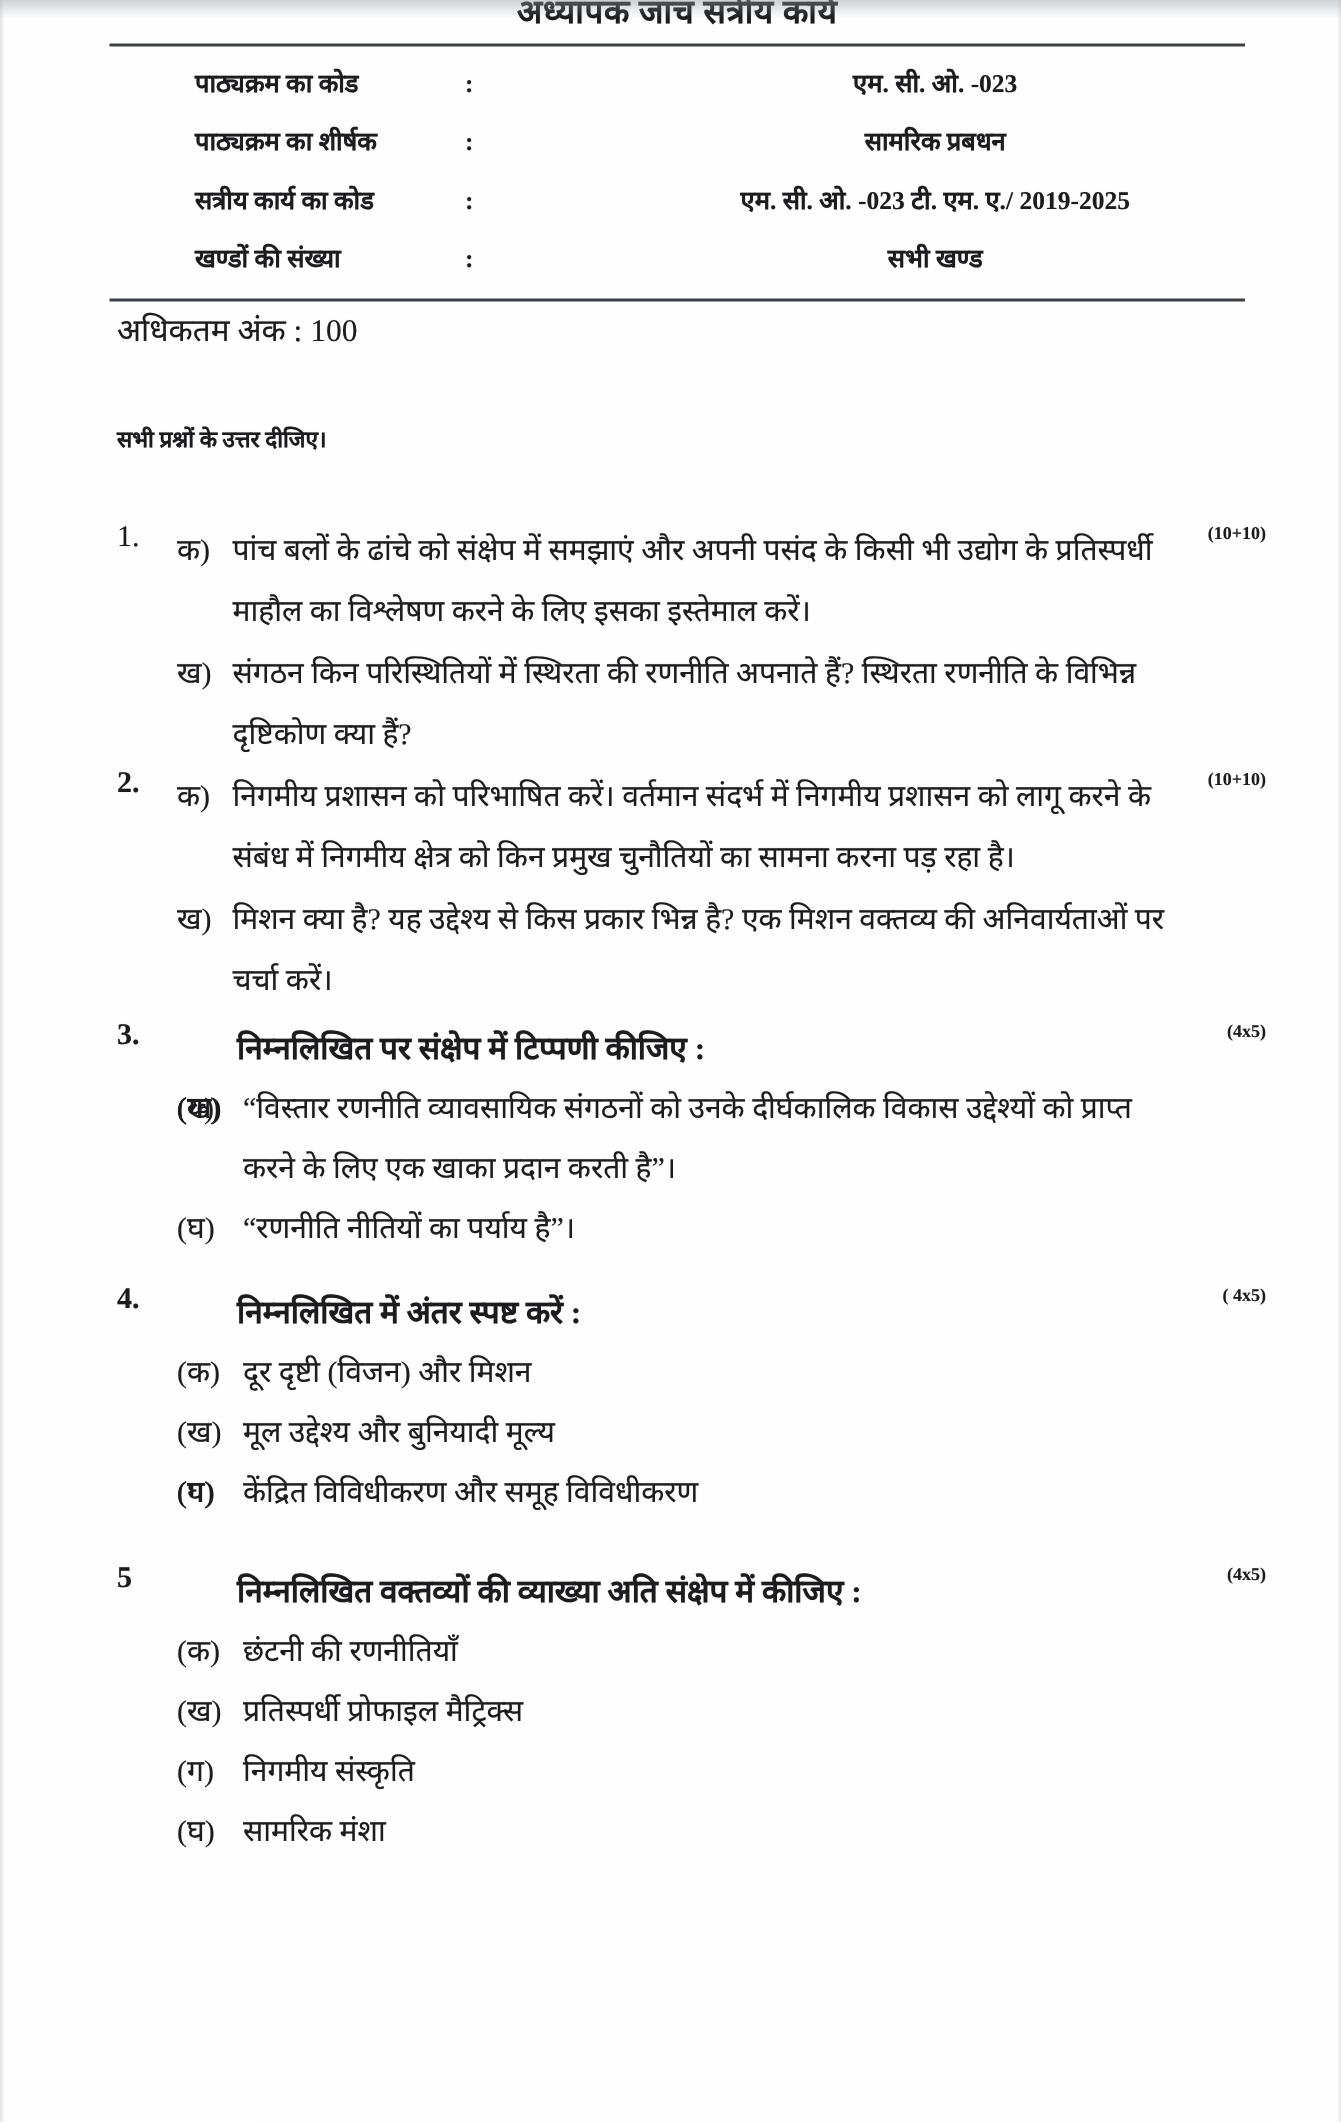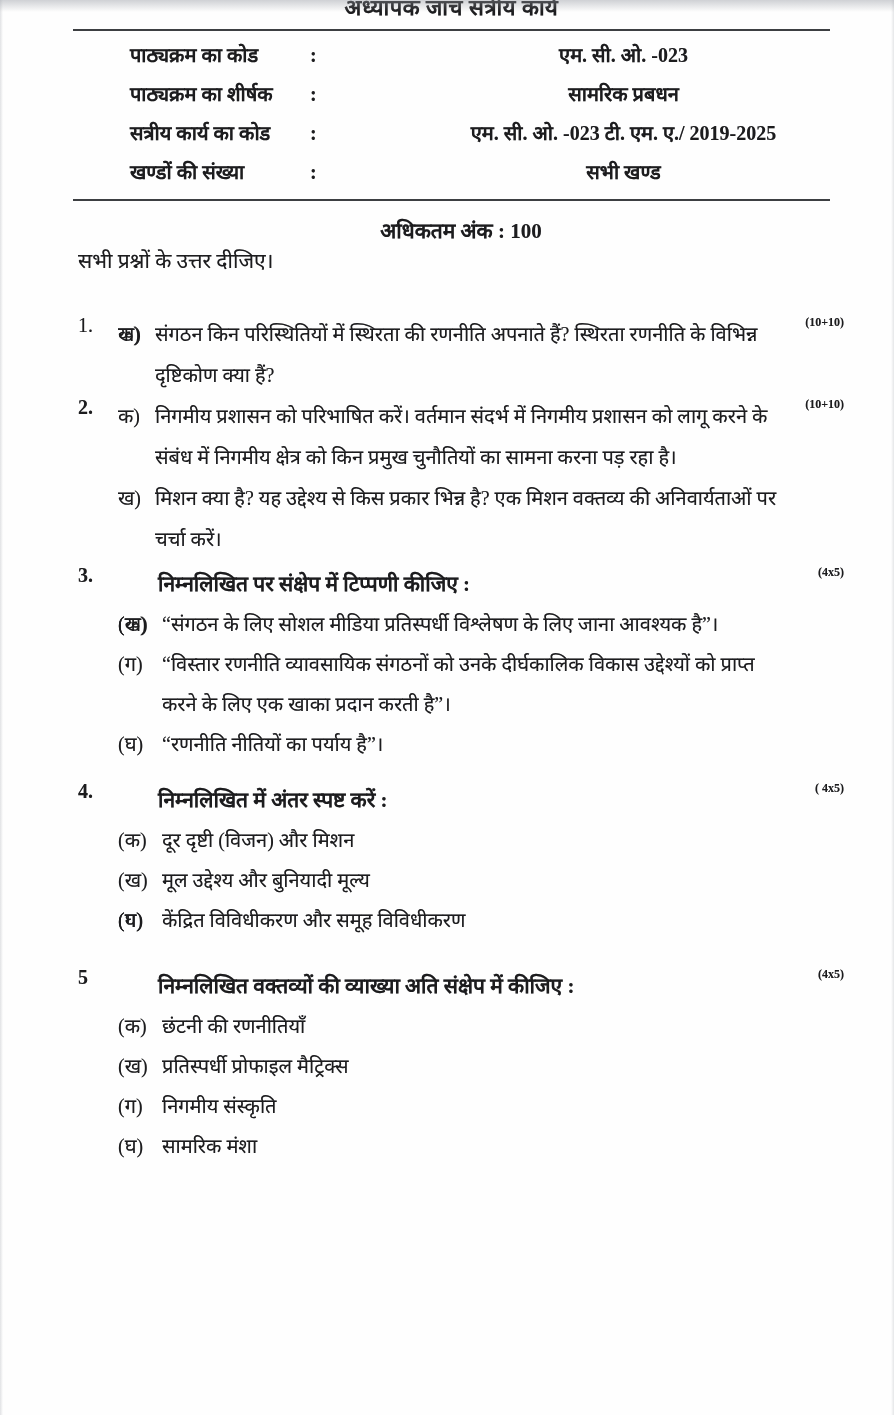--- a/index.html
+++ b/index.html
@@ -61,46 +61,47 @@
   }
   .rule-top { margin-top: 6px; }
   .rule-bottom { margin-top: 5px; }
 
   .header-table {
     padding: 5px 0 2px 0;
   }
   .info-row {
     display: flex;
     line-height: 39px;
-    font-size: 20px;
+    font-size: 17px;
     font-weight: bold;
   }
   .info-label {
     margin-left: 57px;
     width: 180px;
   }
   .info-colon {
     width: 107px;
   }
   .info-value {
     flex: 1;
     text-align: center;
   }
 
   .max-marks {
-    margin-top: 15px;
-    text-align: center;
-    font-weight: bold;
+    margin-top: 4px;
+    text-align: left;
+    font-weight: normal;
     font-size: 21px;
     line-height: 30px;
   }
 
   .instruction {
-    font-weight: normal;
-    font-size: 21px;
+    margin-top: 44px;
+    font-weight: bold;
+    font-size: 15px;
     line-height: 30px;
   }
 
   .question {
     position: relative;
     padding-left: 40px;
     font-size: 20px;
   }
   .q-num {
     position: absolute;
@@ -191,20 +192,21 @@
   <div class="max-marks">अधिकतम अंक : 100</div>
 
   <div class="instruction">सभी प्रश्नों के उत्तर दीजिए।</div>
 
   <div class="question q1">
     <span class="q-num">1.</span>
     <span class="q-marks">(10+10)</span>
     <div class="q-parts">
       <div class="q-part">
         <span class="part-label">क)</span>
+        <span class="part-text">पांच बलों के ढांचे को संक्षेप में समझाएं और अपनी पसंद के किसी भी उद्योग के प्रतिस्पर्धी माहौल का विश्लेषण करने के लिए इसका इस्तेमाल करें।</span>
       </div>
       <div class="q-part">
         <span class="part-label">ख)</span>
         <span class="part-text">संगठन किन परिस्थितियों में स्थिरता की रणनीति अपनाते हैं? स्थिरता रणनीति के विभिन्न दृष्टिकोण क्या हैं?</span>
       </div>
     </div>
   </div>
 
   <div class="question q2">
     <span class="q-num bold">2.</span>
@@ -224,21 +226,20 @@
   <div class="question q3">
     <span class="q-num bold">3.</span>
     <span class="q-marks">(4x5)</span>
     <div class="q-heading">निम्नलिखित पर संक्षेप में टिप्पणी कीजिए :</div>
     <div class="q-items">
       <div class="q-item">
         <span class="item-label">(क)</span>
       </div>
       <div class="q-item">
         <span class="item-label">(ख)</span>
-        <span class="item-text">“संगठन के लिए सोशल मीडिया प्रतिस्पर्धी विश्लेषण के लिए जाना आवश्यक है”।</span>
       </div>
       <div class="q-item">
         <span class="item-label">(ग)</span>
         <span class="item-text">“विस्तार रणनीति व्यावसायिक संगठनों को उनके दीर्घकालिक विकास उद्देश्यों को प्राप्त करने के लिए एक खाका प्रदान करती है”।</span>
       </div>
       <div class="q-item">
         <span class="item-label">(घ)</span>
         <span class="item-text">“रणनीति नीतियों का पर्याय है”।</span>
       </div>
     </div>

